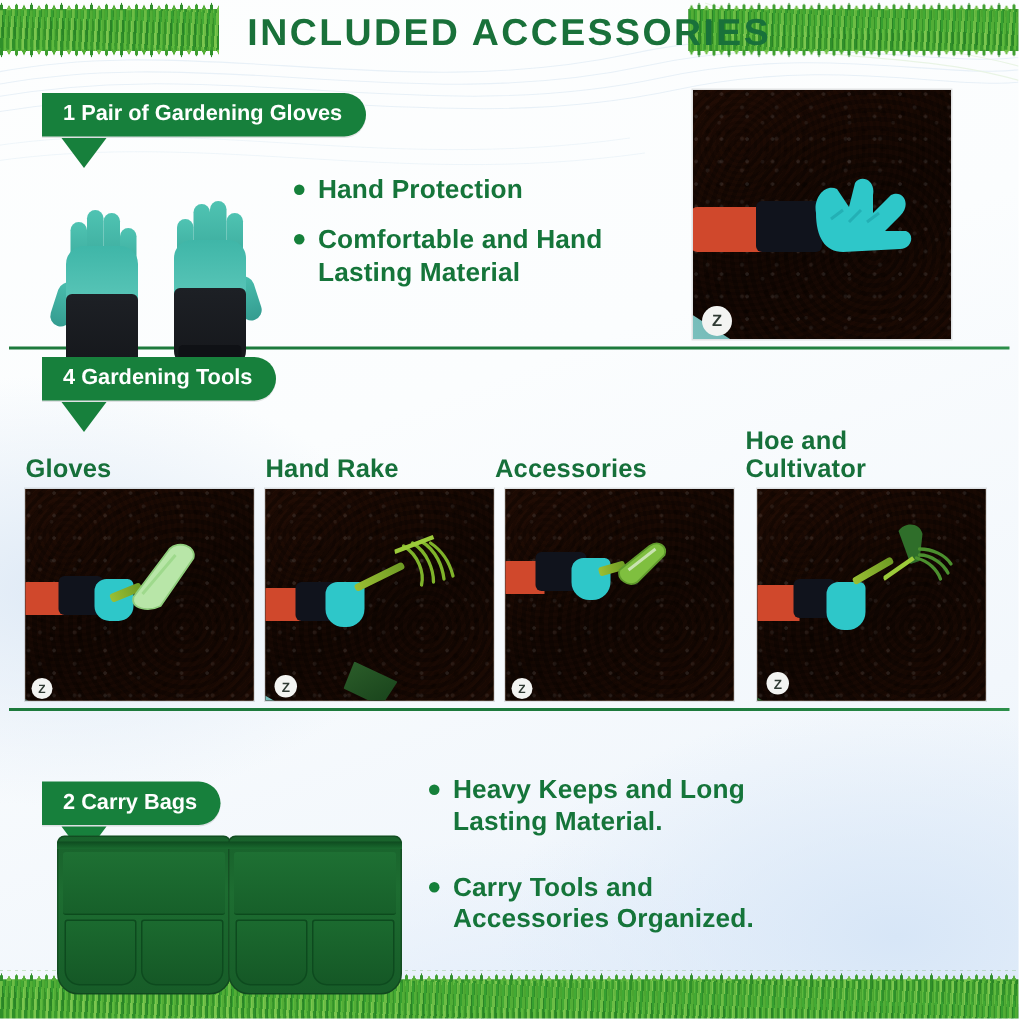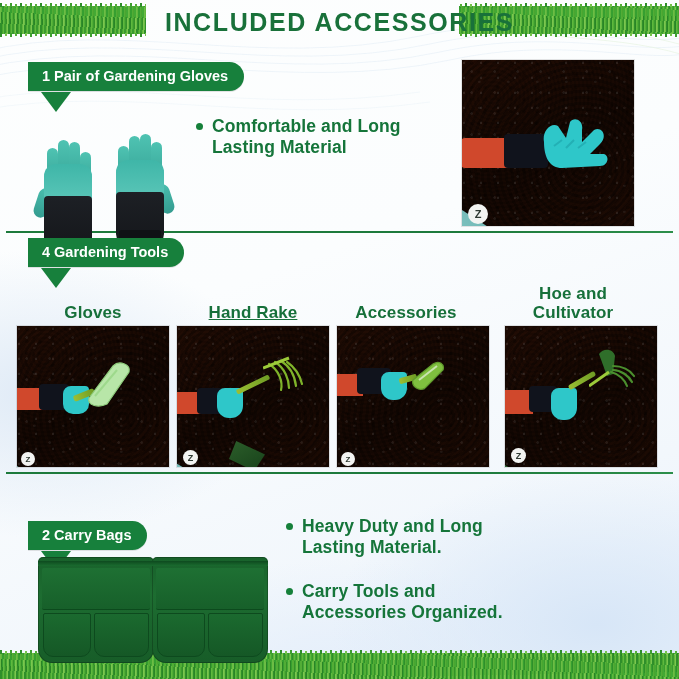--- a/index.html
+++ b/index.html
@@ -147,21 +147,21 @@
     border-radius:7px 7px 3px 3px; width:11px;
   }
   .thumb {
     position:absolute; background:linear-gradient(180deg,#4abeae,#349c90);
     border-radius:8px; width:14px; height:30px;
   }
 
   
   .tool-label {
     position:absolute; color:#16703a; font-weight:bold; font-size:17px;
-    line-height:1.12; text-align:center; letter-spacing:.1px;
+    line-height:1.12; letter-spacing:.1px;
   }
   .tool-photo { position:absolute; top:326px; width:152px; height:141px; }
   .handle { position:absolute; background:linear-gradient(90deg,#9bbf33,#6e9b24); border-radius:2px; }
 
   
   .bag {
     position:absolute; width:116px; height:106px;
     background:linear-gradient(178deg,#18612b 0%,#1d6d31 35%,#175c28 100%);
     border-radius:5px 5px 14px 14px;
     box-shadow:inset 0 0 0 1px rgba(0,0,0,.22);
@@ -243,21 +243,25 @@
       <div class="thumb" style="left:50px; top:58px; transform:rotate(-18deg);"></div>
       <div class="gl-palm" style="top:34px;"></div>
       <div class="gl-back" style="top:66px;"></div>
       <div class="gl-cuff"></div>
     </div>
   </div>
 
   <div class="bullets" style="left:196px; top:116px; width:250px;">
     <div class="bullet">
       <span class="dot"></span>
-      <span class="txt" style="white-space:pre-line">Comfortable and Long
+      <span class="txt" style="white-space:pre-line">Hand Protection</span>
+    </div>
+    <div class="bullet">
+      <span class="dot"></span>
+      <span class="txt" style="white-space:pre-line">Comfortable and Hand
 Lasting Material</span>
     </div>
   </div>
 
   <div class="photo" style="left:462px; top:60px; width:172px; height:166px;">
     <div class="grit"></div>
     <div class="arm" style="left:-2px; top:78px; width:50px; height:30px;"></div>
     <div class="cuff" style="left:42px; top:74px; width:44px; height:34px; border-radius:4px;"></div>
 
     <svg style="position:absolute;left:78px;top:58px" width="72" height="64" viewBox="0 0 72 64">
@@ -269,21 +273,21 @@
     <div class="planter"></div>
     <div class="planter-badge">Z</div>
   </div>
 
   <div class="tag-wrap" style="left:28px; top:238px;">
     <div class="tag">4 Gardening Tools</div>
     <div class="tag-arrow"></div>
   </div>
 
   <div class="tool-label" style="left:17px;  top:303px; width:152px;">Gloves</div>
-  <div class="tool-label" style="left:177px; top:303px; width:152px;text-decoration:underline;">Hand Rake</div>
+  <div class="tool-label" style="left:177px; top:303px; width:152px;">Hand Rake</div>
   <div class="tool-label" style="left:330px; top:303px; width:152px;">Accessories</div>
   <div class="tool-label" style="left:497px; top:284px; width:152px; white-space:pre-line;">Hoe and
 Cultivator</div>
 
   <div class="photo tool-photo" style="left:17px;">
     <div class="grit"></div>
     <div class="arm" style="left:-4px; top:62px; width:32px; height:22px;"></div>
     <div class="cuff" style="left:22px; top:58px; width:30px; height:26px; border-radius:4px;"></div>
     <div class="glovehand" style="left:46px; top:60px; width:26px; height:28px; border-radius:8px 4px 10px 10px; background:#2ec7c9;"></div>
     <div class="handle" style="left:56px; top:66px; width:22px; height:6px; transform:rotate(-22deg);"></div>
@@ -362,21 +366,21 @@
   <div class="bag" style="left:152px; top:557px;">
     <div class="top-seam"></div>
       <div class="flap"></div>
     <div class="pocket p1"></div>
       <div class="pocket p2"></div>
   </div>
 
   <div class="bullets" style="left:286px; top:516px; width:300px;">
     <div class="bullet" style="margin-bottom:22px;">
       <span class="dot"></span>
-      <span class="txt" style="white-space:pre-line">Heavy Duty and Long
+      <span class="txt" style="white-space:pre-line">Heavy Keeps and Long
 Lasting Material.</span>
     </div>
     <div class="bullet">
       <span class="dot"></span>
       <span class="txt" style="white-space:pre-line">Carry Tools and
 Accessories Organized.</span>
     </div>
   </div>
 
 </div>

